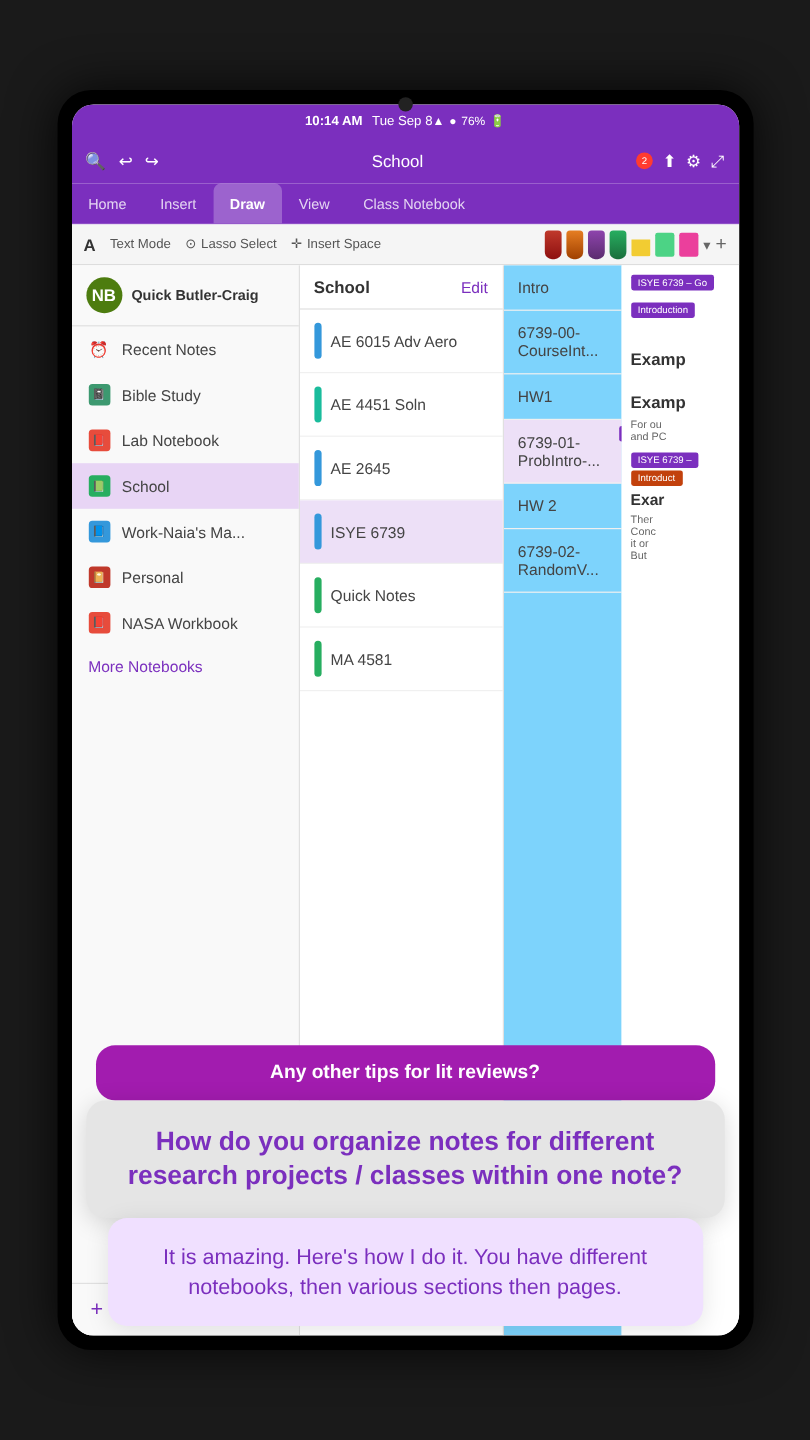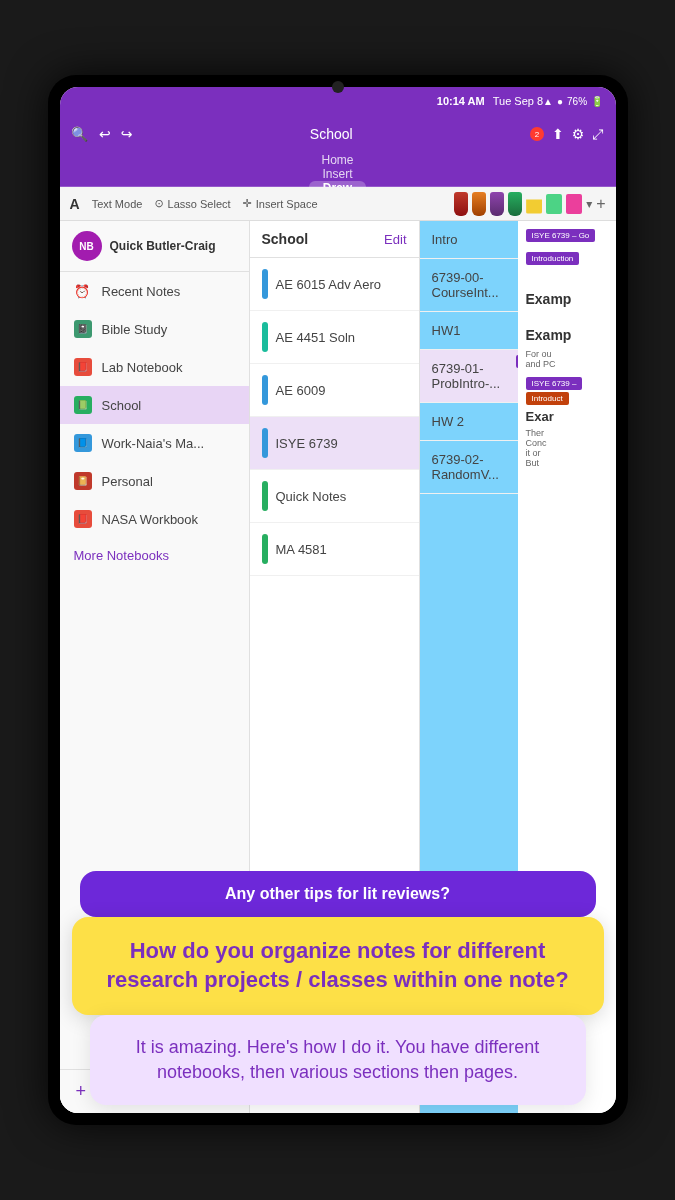--- a/index.html
+++ b/index.html
@@ -30,21 +30,21 @@
       overflow: hidden;
       display: flex;
       flex-direction: column;
     }
     
     .status-bar {
       background: #7B2FBE;
       height: 28px;
       display: flex;
       align-items: center;
-      justify-content: flex-end;
+      justify-content: center;
       padding: 0 12px;
       flex-shrink: 0;
     }
     .status-time {
       color: #fff;
       font-size: 11px;
       font-weight: 600;
     }
     .status-date {
       color: #fff;
@@ -102,21 +102,20 @@
       position: relative;
     }
     
     .nav-tabs {
       background: #7B2FBE;
       display: flex;
       align-items: center;
       height: 34px;
       flex-shrink: 0;
       border-bottom: 1px solid rgba(255,255,255,0.2);
-      flex-direction: column;
     }
     .nav-tab {
       color: rgba(255,255,255,0.8);
       font-size: 12px;
       padding: 0 14px;
       height: 100%;
       display: flex;
       align-items: center;
       cursor: pointer;
     }
@@ -174,24 +173,24 @@
     .user-header {
       display: flex;
       align-items: center;
       padding: 10px 12px;
       border-bottom: 1px solid #e0e0e0;
       gap: 8px;
     }
     .user-avatar {
       width: 30px;
       height: 30px;
-      background: #a21caf;
+      background: #4d7c0f;
       border-radius: 50%;
       color: #fff;
-      font-size: 10px;
+      font-size: 14px;
       font-weight: bold;
       display: flex;
       align-items: center;
       justify-content: center;
       flex-shrink: 0;
     }
     .user-name {
       font-size: 12px;
       font-weight: 600;
       color: #333;
@@ -279,33 +278,33 @@
       padding: 11px 12px;
       font-size: 13px;
       color: #444;
       border-bottom: 1px solid #f0f0f0;
       cursor: pointer;
     }
     .page-item.active {
       background: #ede0f7;
     }
     .question-banner {
-      background: #6d28d9;
+      background: #a21caf;
       margin: 8px 20px 0 20px;
       border-radius: 16px;
       padding: 14px 20px;
       text-align: center;
     }
     .question-banner-text {
       color: #fff;
       font-size: 16px;
       font-weight: 600;
     }
     .question-card {
-      background: #fde047;
+      background: #e5e5e5;
       margin: 0 12px;
       border-radius: 16px;
       padding: 20px 24px;
       text-align: center;
       box-shadow: 0 4px 20px rgba(0,0,0,0.15);
     }
     .question-text {
       color: #7B2FBE;
       font-size: 22px;
       font-weight: 700;
@@ -518,21 +517,21 @@
           <div class="section-item">
             <div class="section-color" style="background:#3498db;"></div>
             <span>AE 6015 Adv Aero</span>
           </div>
           <div class="section-item">
             <div class="section-color" style="background:#1abc9c;"></div>
             <span>AE 4451 Soln</span>
           </div>
           <div class="section-item">
             <div class="section-color" style="background:#3498db;"></div>
-            <span>AE 6009</span>
+            <span>AE 2645</span>
           </div>
           <div class="section-item active">
             <div class="section-color" style="background:#3498db;"></div>
             <span>ISYE 6739</span>
           </div>
           <div class="section-item">
             <div class="section-color" style="background:#27ae60;"></div>
             <span>Quick Notes</span>
           </div>
           <div class="section-item">

